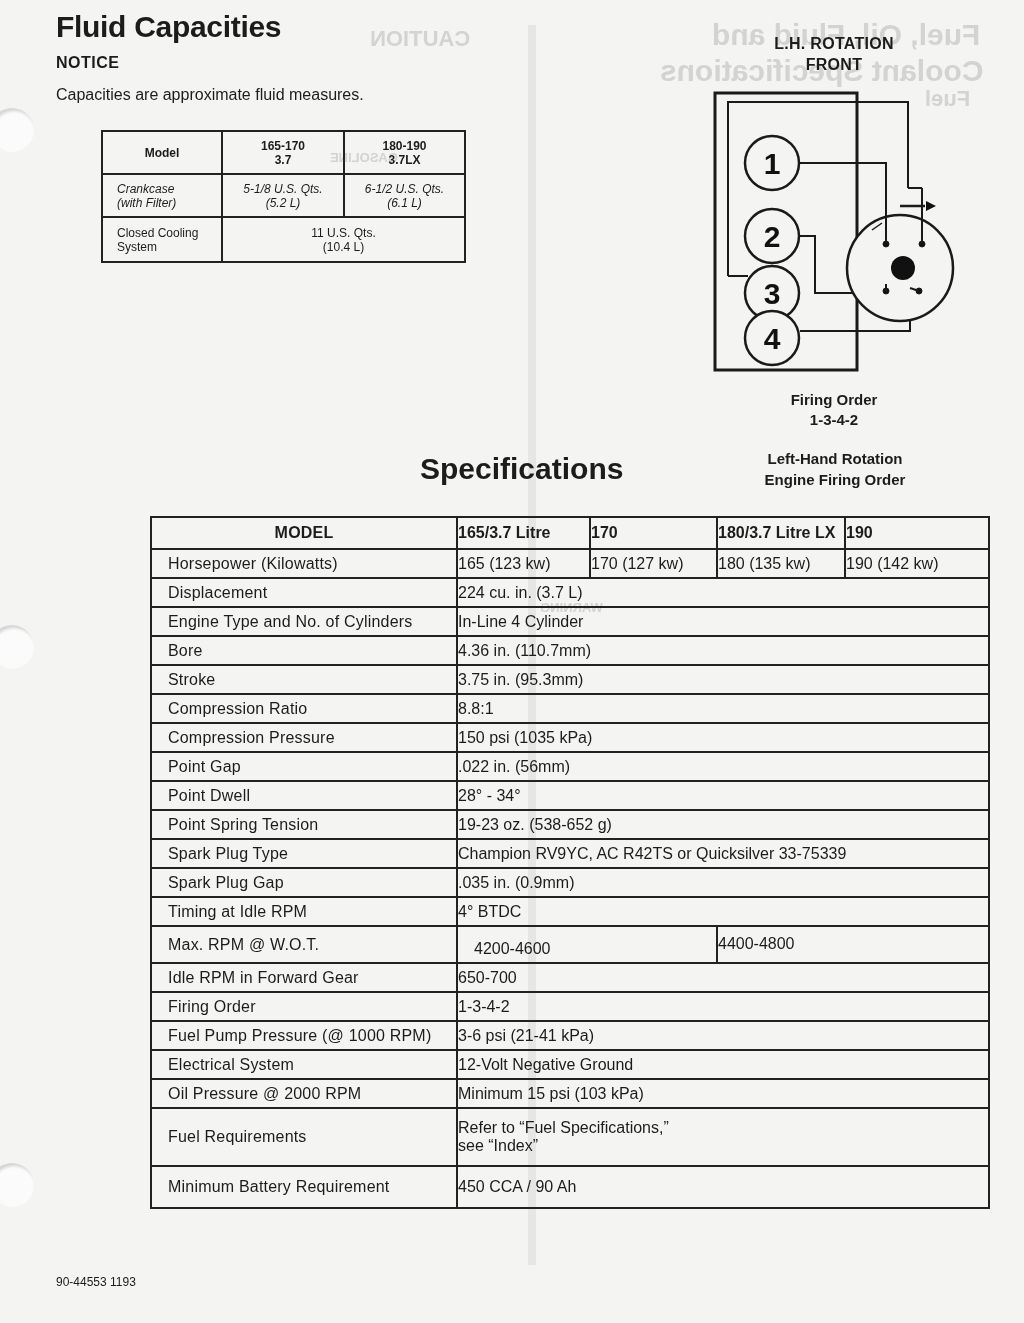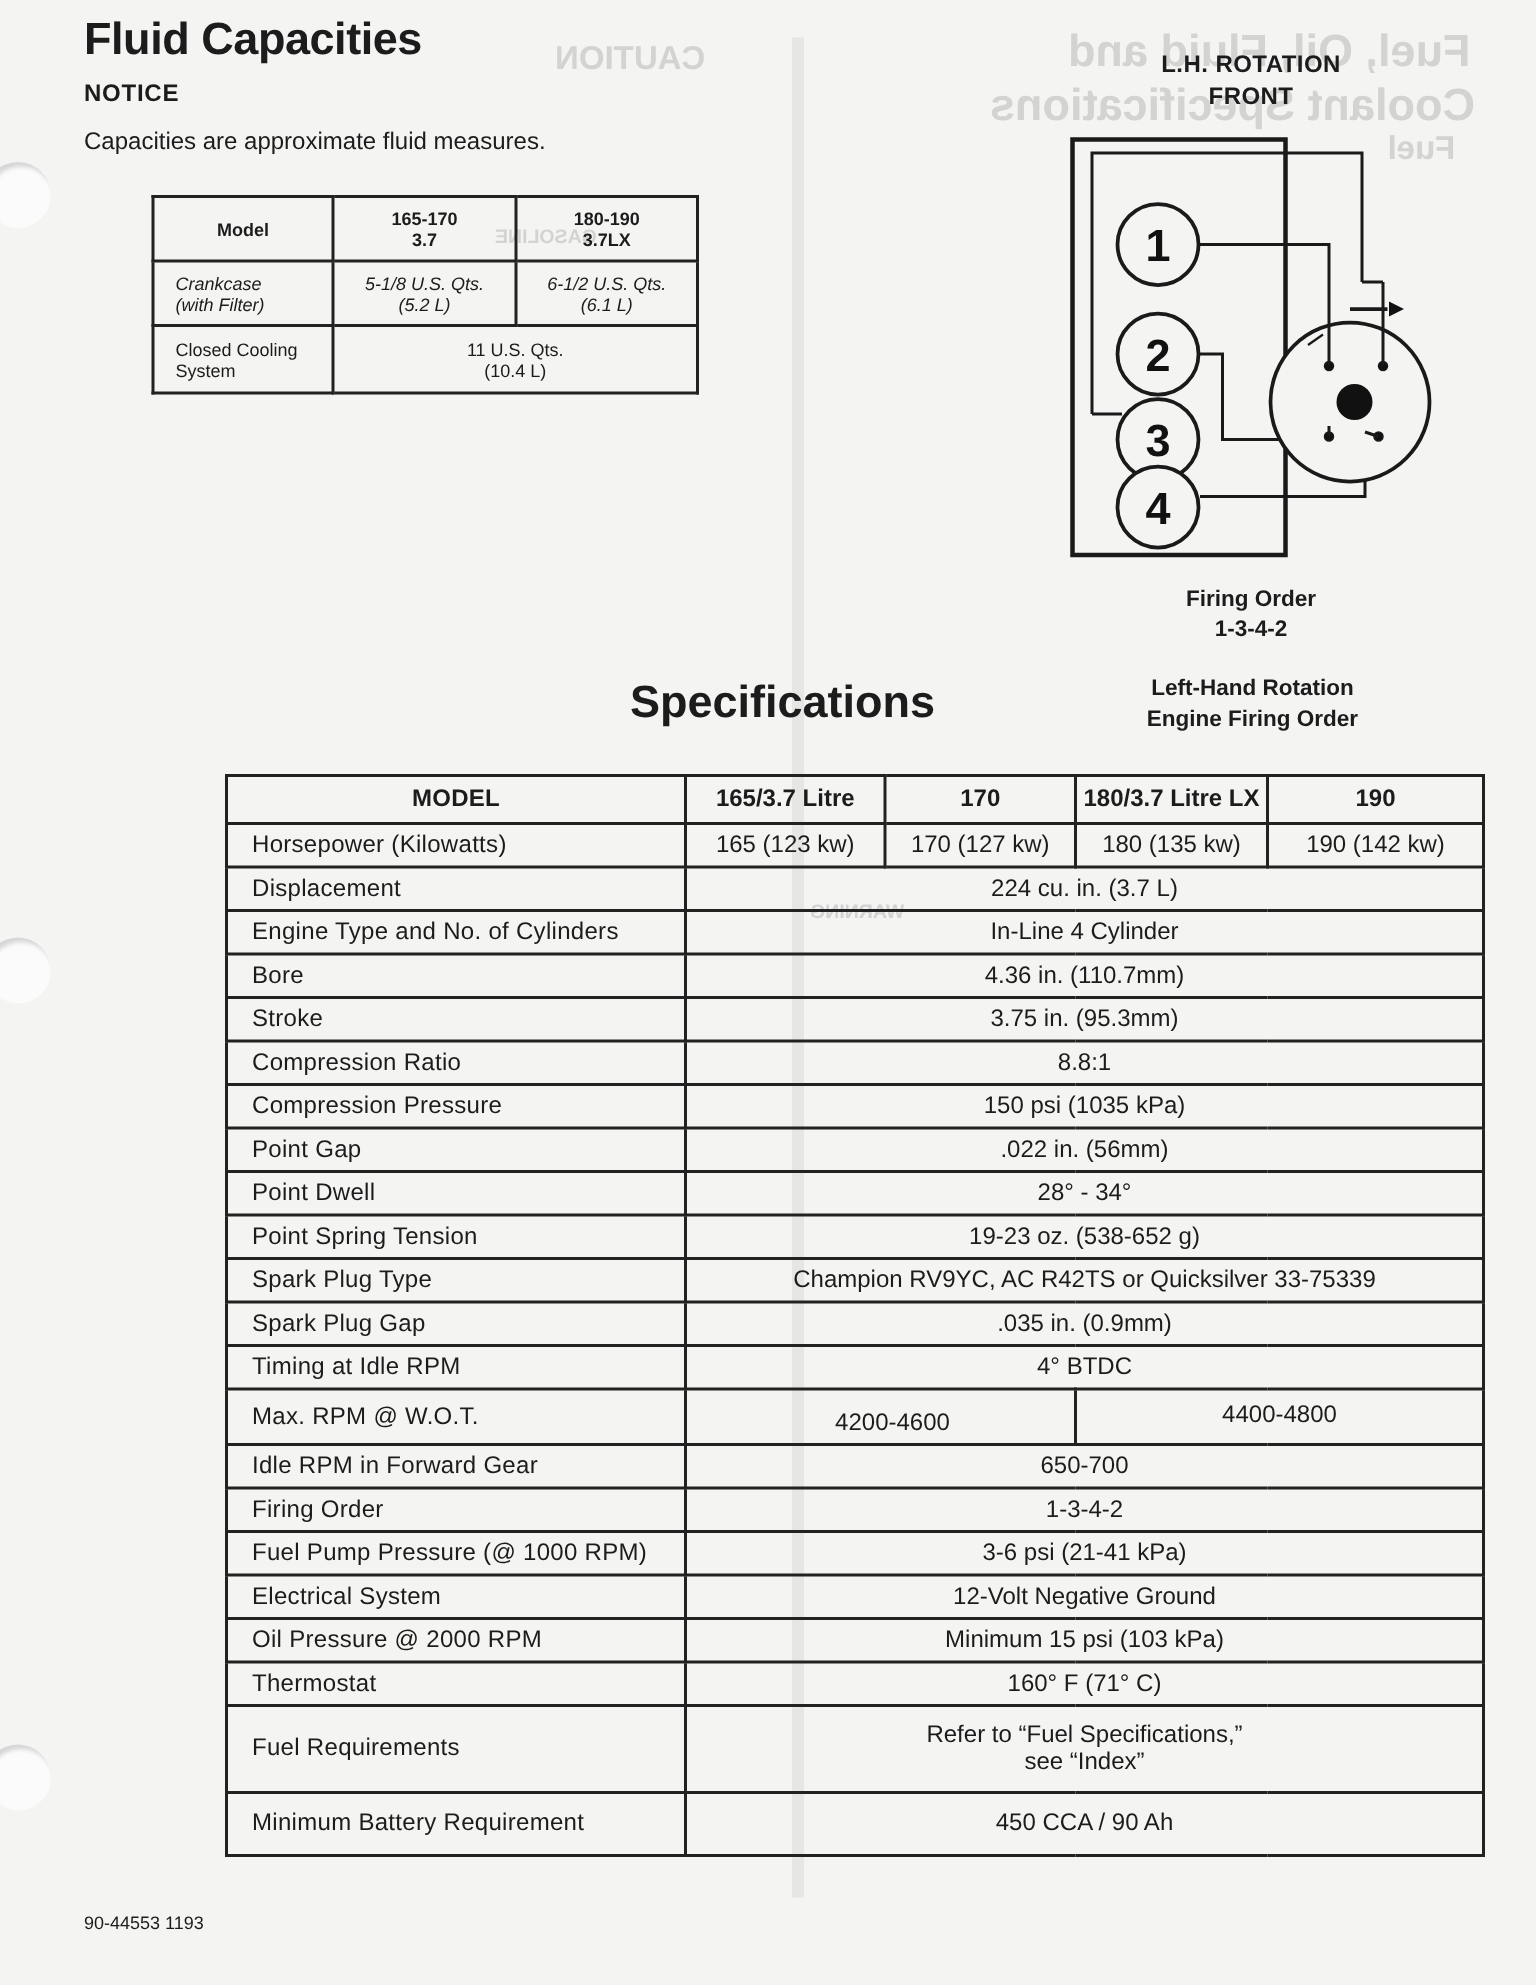--- a/index.html
+++ b/index.html
@@ -27,21 +27,21 @@
   .diagram { left:700px; top:28px; width:300px; }
   .diag-title { position:absolute; left:0; width:268px; text-align:center; font-size:16px; font-weight:bold; letter-spacing:0.3px; line-height:21px; }
   .firing { position:absolute; left:0; width:268px; text-align:center; font-size:15px; font-weight:bold; line-height:20px; }
 
   .spec-title { left:420px; top:452px; font-size:30px; font-weight:bold; }
   .lhr { left:750px; top:448px; font-size:15px; font-weight:bold; line-height:21px; text-align:center; width:170px; }
 
   .spec-table { position:absolute; left:111px; top:516px; width:840px; font-size:16px; table-layout:fixed; }
   .spec-table td { border:2px solid #222; height:27px; padding:0; vertical-align:middle; }
   .spec-table td.lbl { padding-left:16px; text-align:left; width:290px; letter-spacing:0.2px; }
-  .spec-table td.val { text-align:center; }
+  .spec-table td.val { text-align:left; }
   .spec-table tr.head td { font-weight:bold; height:30px; }
   .spec-table tr.head td.lbl { text-align:center; padding-left:0; }
   .spec-table tr.tall td { height:56px; }
   .spec-table tr.tall2 td { height:40px; }
 
   .footer-l { left:56px; top:1275px; font-size:12px; }
   .footer-r { right:34px; top:1334px; font-size:13px; }
 </style>
 </head>
 <body>
@@ -244,24 +244,20 @@
         <td class="val" colspan="4">3-6 psi (21-41 kPa)</td>
       </tr>
   <tr>
         <td class="lbl">Electrical System</td>
         <td class="val" colspan="4">12-Volt Negative Ground</td>
       </tr>
   <tr>
         <td class="lbl">Oil Pressure @ 2000 RPM</td>
         <td class="val" colspan="4">Minimum 15 psi (103 kPa)</td>
       </tr>
-  <tr>
-        <td class="lbl">Thermostat</td>
-        <td class="val" colspan="4">160° F (71° C)</td>
-      </tr>
   <tr class="tall">
     <td class="lbl">Fuel Requirements</td>
     <td class="val" colspan="4">
       <div>Refer to “Fuel Specifications,”</div>
       <div>see “Index”</div>
     </td>
   </tr>
   <tr class="tall2">
     <td class="lbl">Minimum Battery Requirement</td>
     <td class="val" colspan="4">450 CCA / 90 Ah</td>

